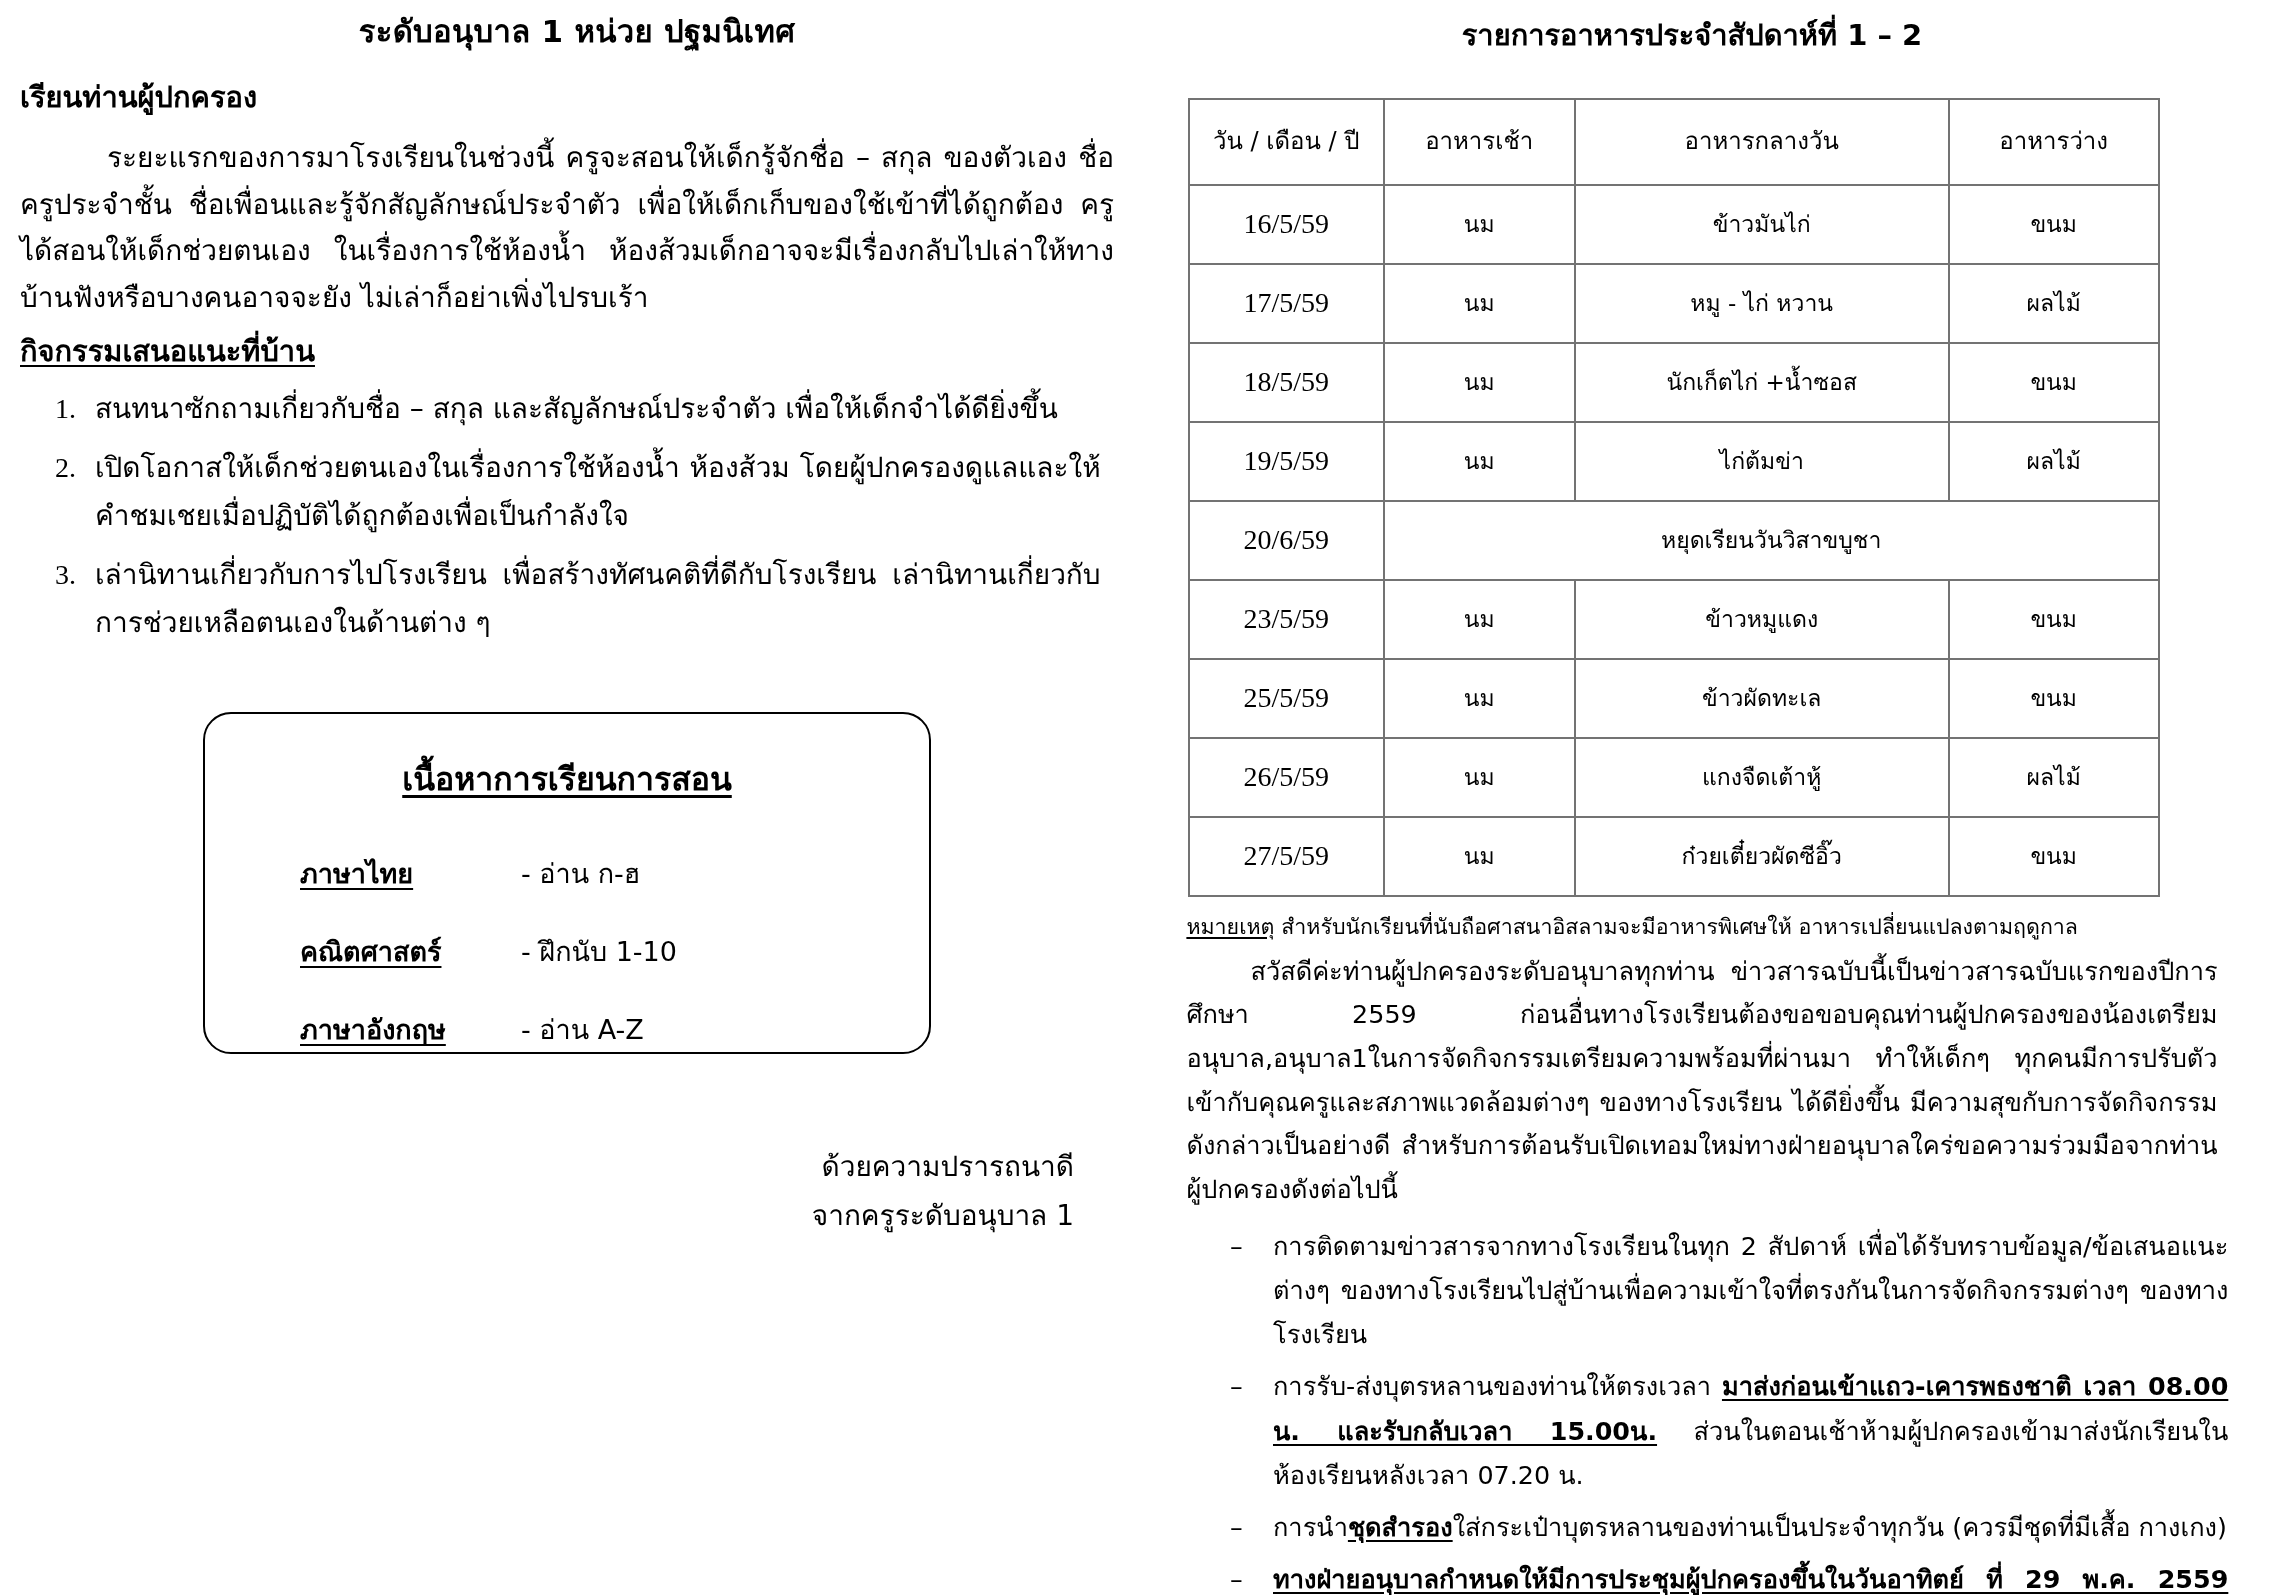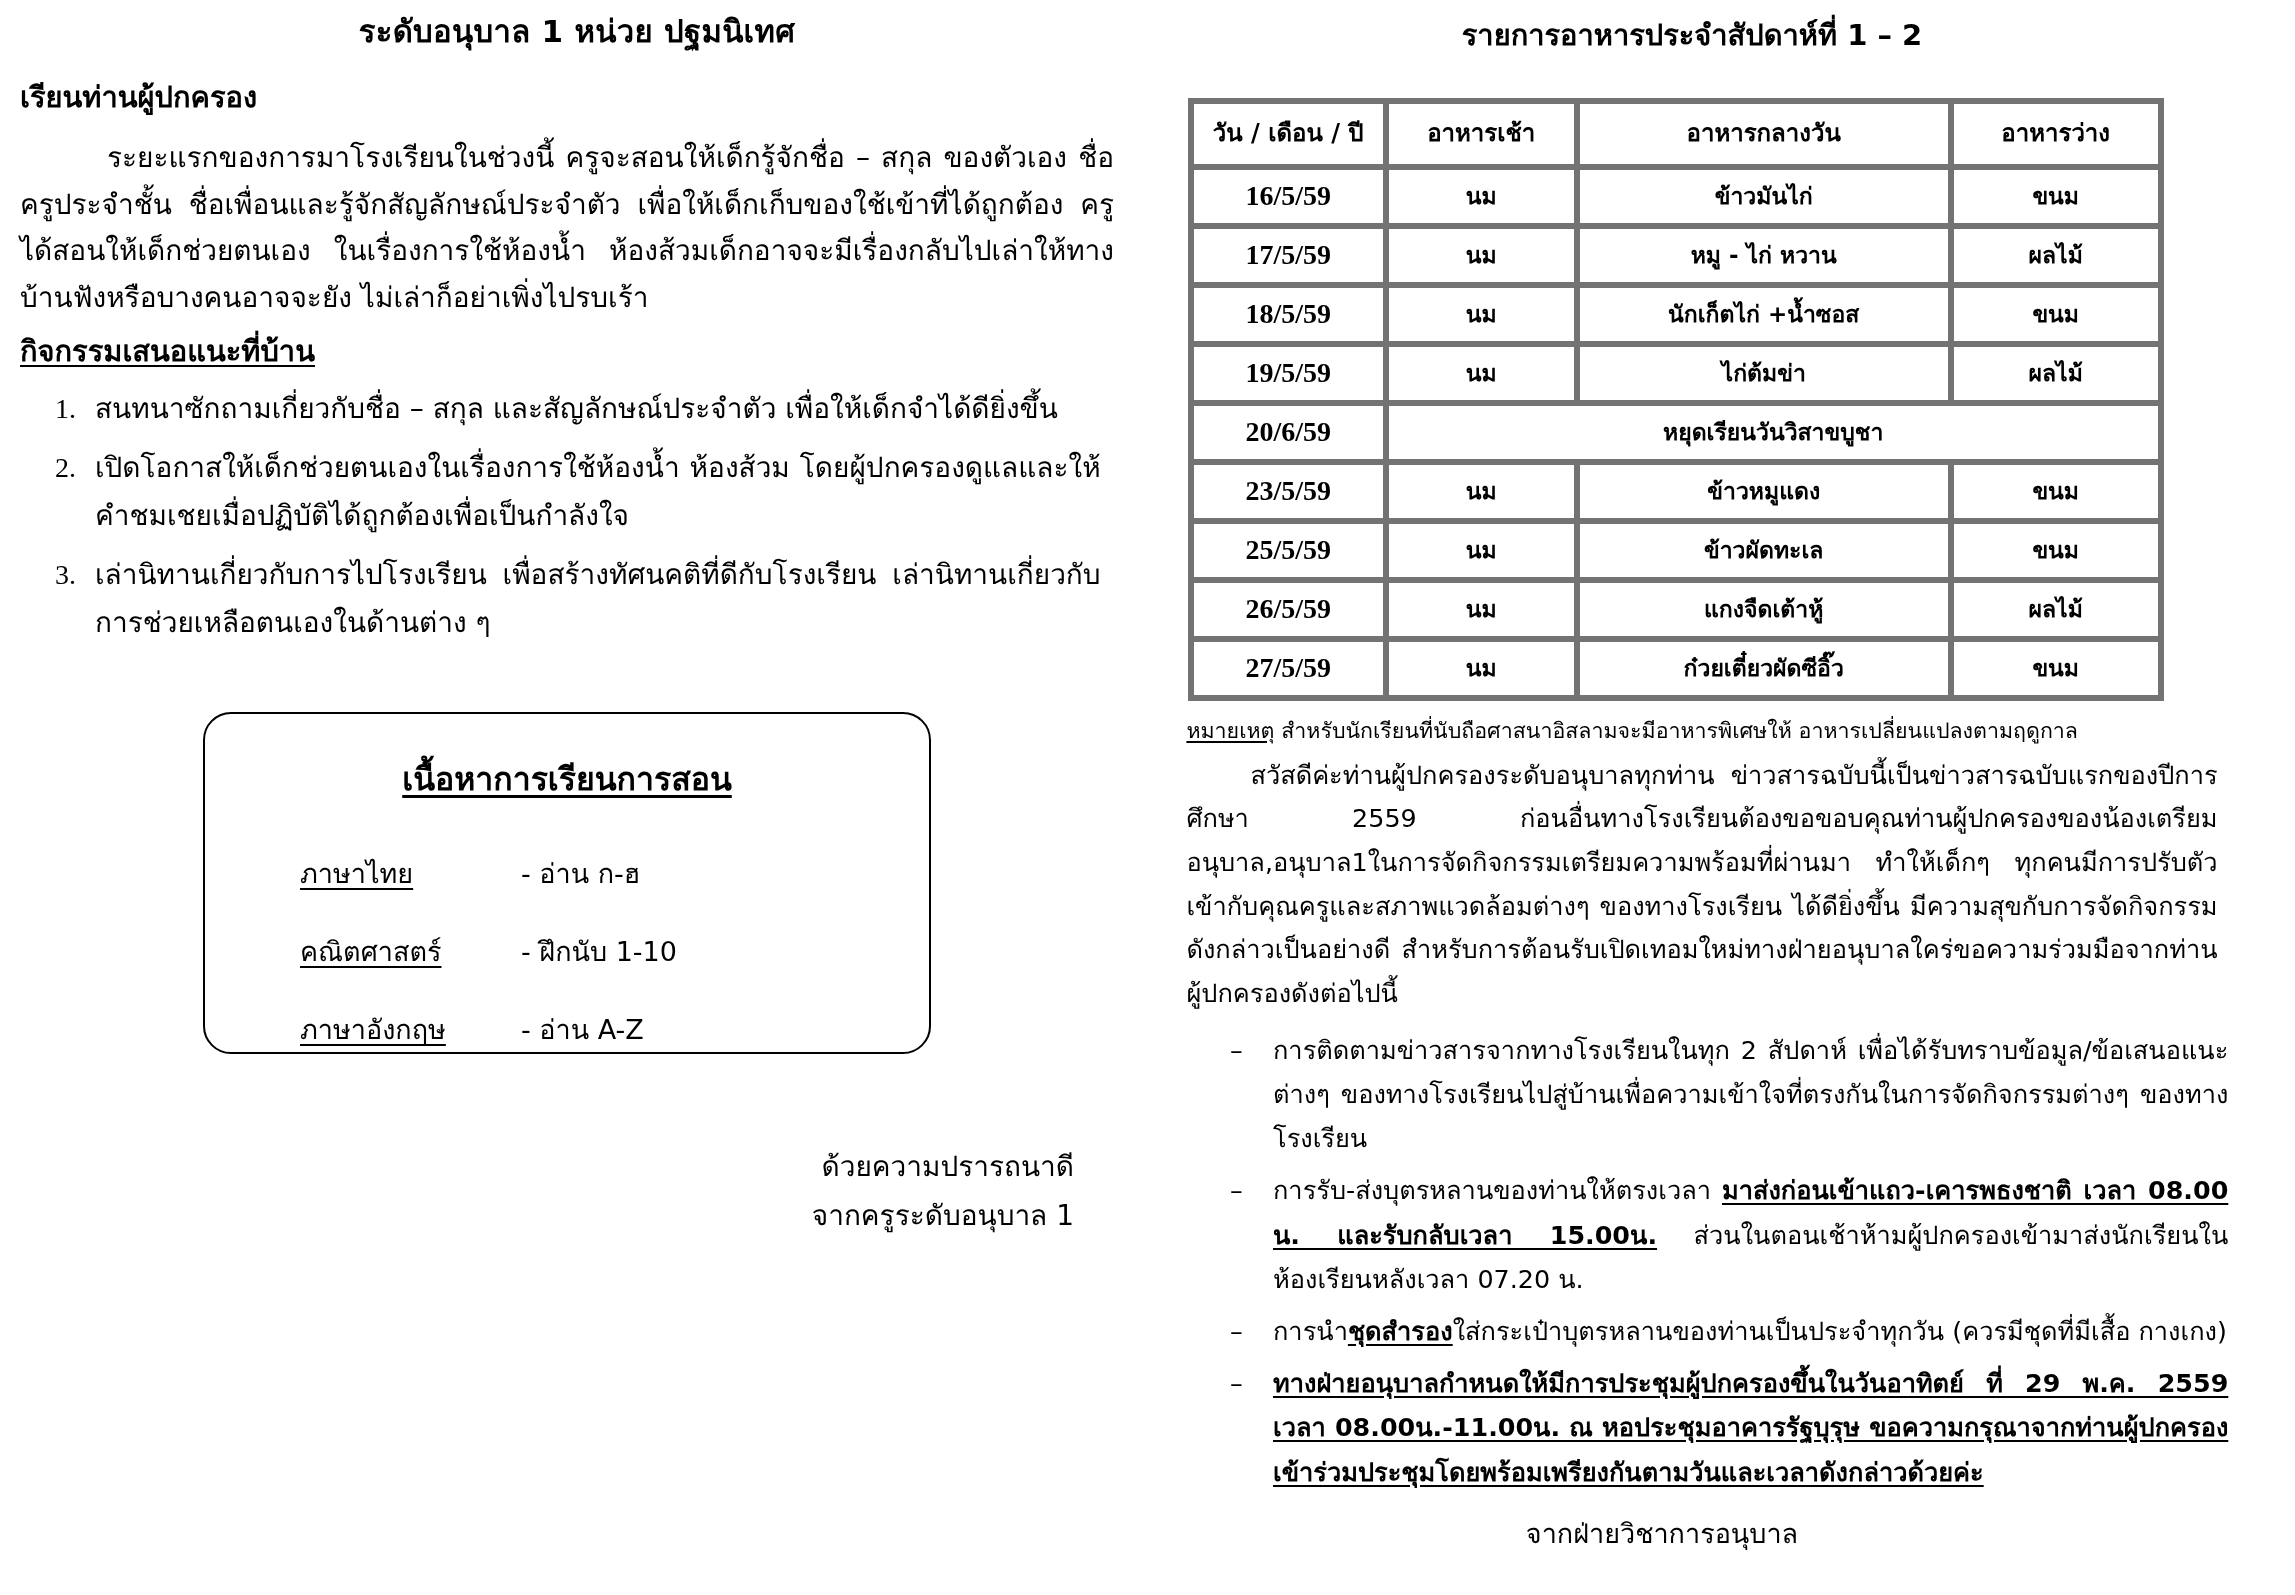--- a/index.html
+++ b/index.html
@@ -117,21 +117,21 @@
   }
   .subject-row {
     display: flex;
     align-items: baseline;
     font-size: 27px;
     margin: 0 0 35px 0;
     padding-left: 55px;
   }
   .subject-name {
     width: 221px;
-    font-weight: 400;
+    font-weight: 700;
     text-decoration: underline;
     text-underline-offset: 4.7px;
     flex: 0 0 auto;
   }
   .subject-desc {
     flex: 1 1 auto;
   }
 
   .closing {
     margin-top: 88px;
@@ -160,26 +160,26 @@
   }
 
   table.menu-table {
     border-collapse: collapse;
     width: 970px;
     margin: 0 0 0 18.7px;
     table-layout: fixed;
   }
   table.menu-table th,
   table.menu-table td {
-    border: 6px solid #737373;
+    border: 2px solid #737373;
     text-align: center;
     vertical-align: middle;
     font-size: 23px;
-    font-weight: 700;
-    padding: 4px;
+    font-weight: 400;
+    padding: 16px;
     height: 45px;
     line-height: 1.15;
   }
   table.menu-table th {
     font-size: 24px;
     height: 52px;
   }
   table.menu-table td.date-cell {
     font-family: "Liberation Serif", "DejaVu Serif", serif;
     font-size: 28px;

